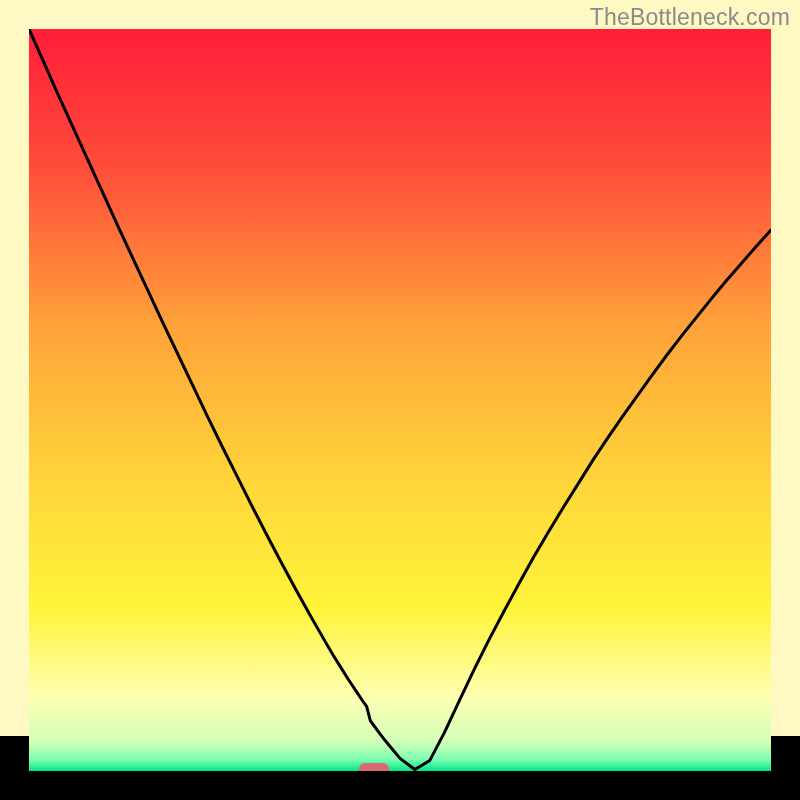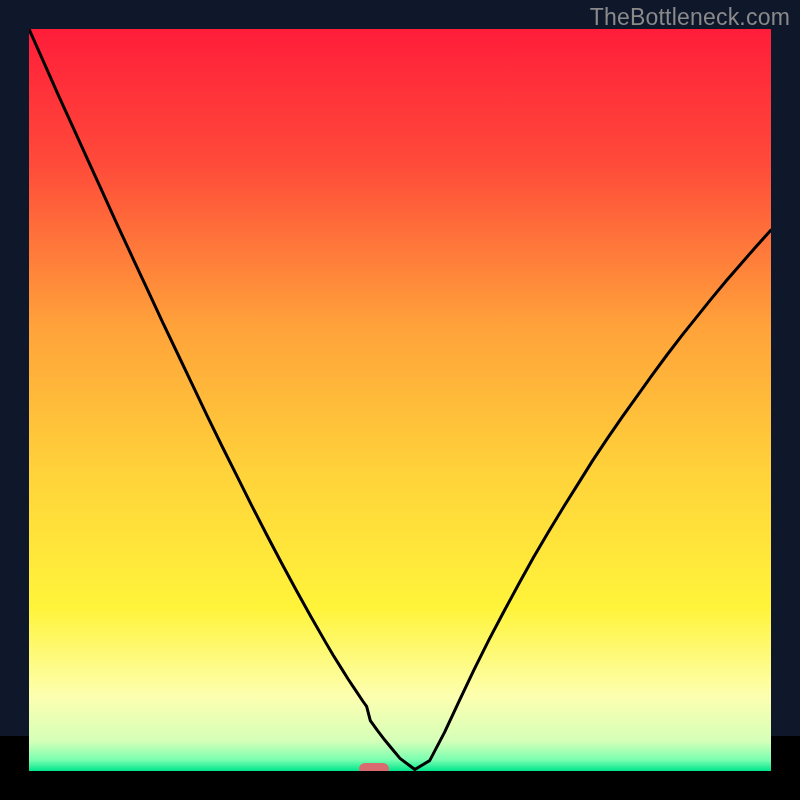--- a/index.html
+++ b/index.html
@@ -9,21 +9,21 @@
     height: 800px;
     background: #000;
     overflow: hidden;
     font-family: Arial, Helvetica, sans-serif;
   }
   .frame {
     position: absolute;
     left: 0; top: 0;
     width: 800px;
     height: 736px;
-    background: #0f172a;
+    background: #fef9c3;
   }
   .plot {
     position: absolute;
     left: 29px;
     top: 29px;
     width: 742px;
     height: 742px;
     overflow: hidden;
   }
   .gradient {

